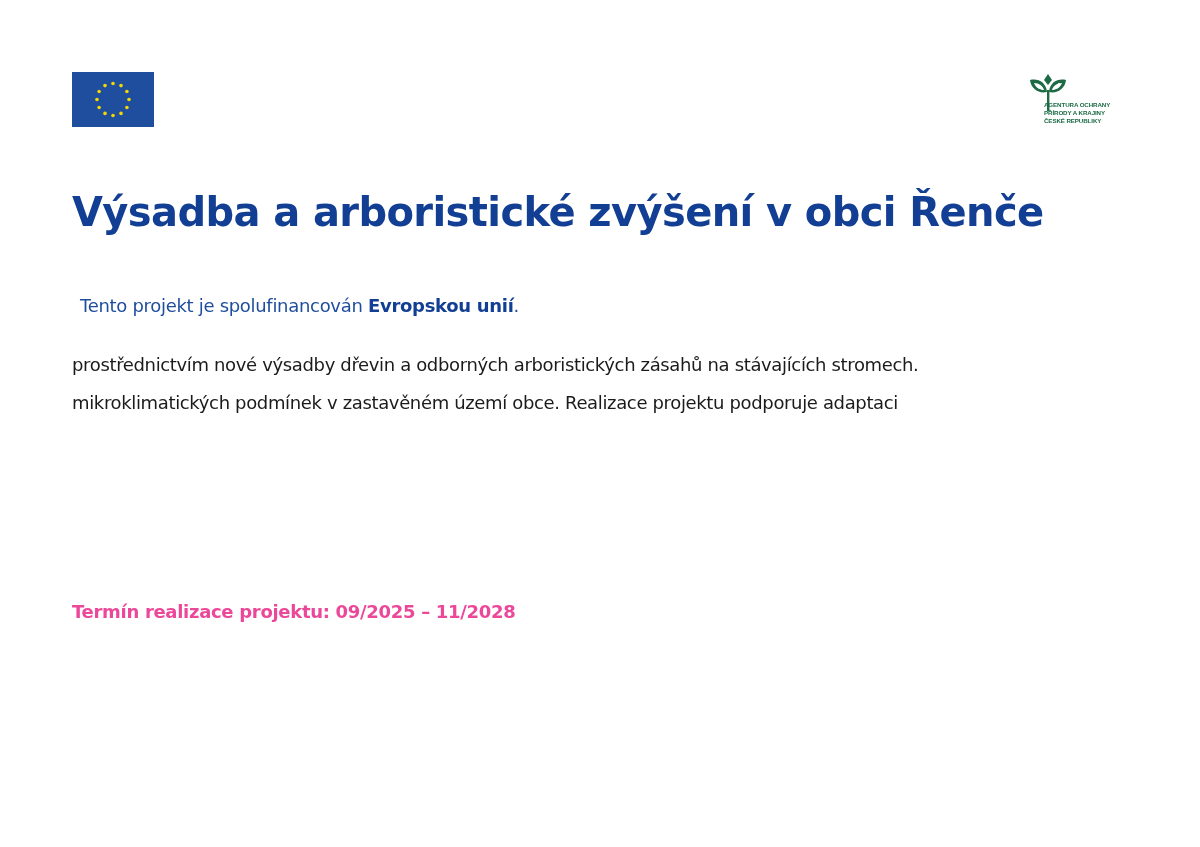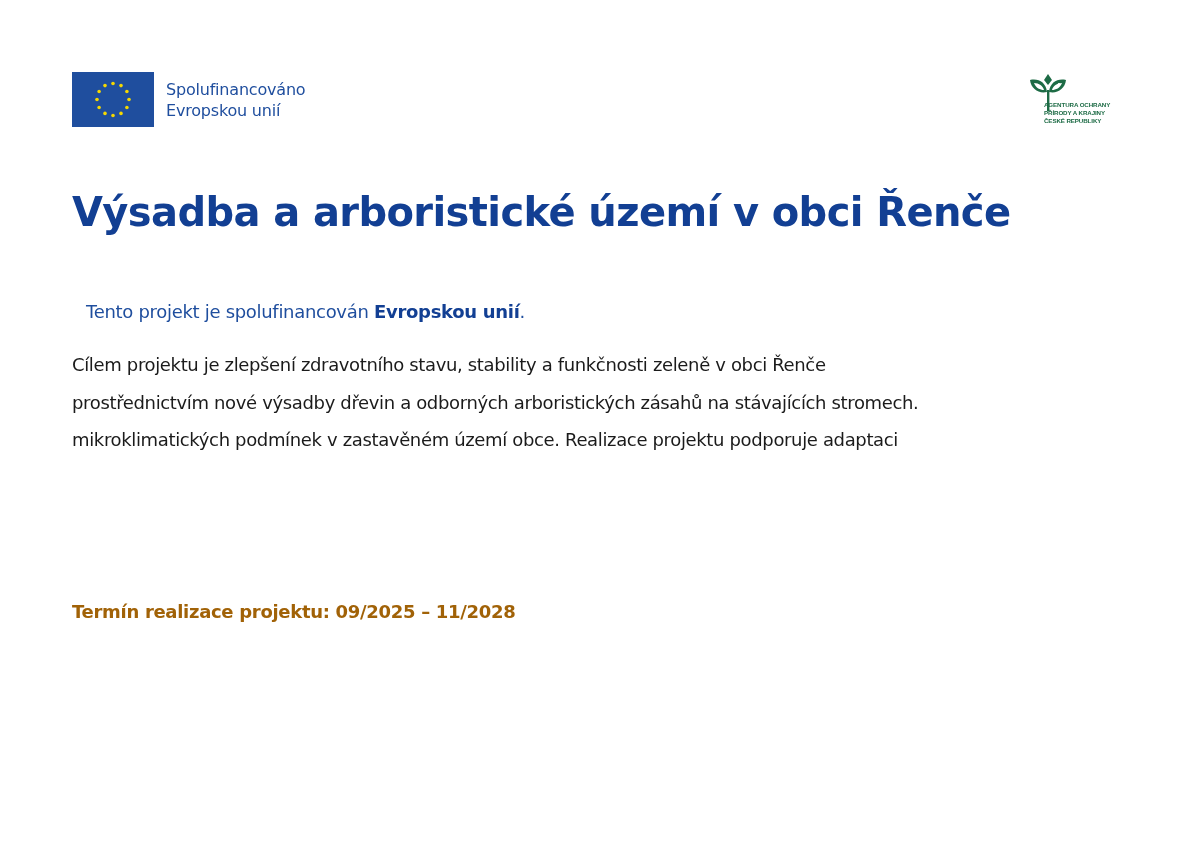--- a/index.html
+++ b/index.html
@@ -63,21 +63,21 @@
       font-weight: bold;
       font-size: 40px;
       line-height: 56px;
       letter-spacing: -0.6px;
       white-space: nowrap;
     }
     .subtitle {
       position: absolute;
       left: 72px;
       top: 284px;
-      margin: 14px;
+      margin: 8px;
       color: #1f4e9e;
       font-size: 18px;
       line-height: 28px;
       letter-spacing: -0.3px;
       white-space: nowrap;
     }
     .subtitle b { font-weight: bold; color: #123f93; }
     .description {
       position: absolute;
       left: 72px;
@@ -88,21 +88,21 @@
       font-size: 18px;
       line-height: 37.5px;
       letter-spacing: -0.35px;
     }
     .description span { display: block; white-space: nowrap; }
     .term {
       position: absolute;
       left: 72px;
       top: 598px;
       margin: 0;
-      color: #a16207;
+      color: #ec4899;
       font-weight: bold;
       font-size: 18px;
       line-height: 28px;
       letter-spacing: -0.3px;
       white-space: nowrap;
     }
   </style>
 </head>
 <body>
 
@@ -119,24 +119,20 @@
         <circle cx="49" cy="41.4" r="1.8"></circle>
         <circle cx="41" cy="43.5" r="1.8"></circle>
         <circle cx="33" cy="41.4" r="1.8"></circle>
         <circle cx="27.1" cy="35.5" r="1.8"></circle>
         <circle cx="25" cy="27.5" r="1.8"></circle>
         <circle cx="27.1" cy="19.5" r="1.8"></circle>
         <circle cx="33" cy="13.6" r="1.8"></circle>
       </g>
     </svg>
   </div>
-  <div class="eu-text">
-    <div>Spolufinancováno</div>
-    <div>Evropskou unií</div>
-  </div>
 </div>
 
 <div class="aopk-logo">
   <svg width="40" height="40" viewBox="0 0 40 40" style="position:absolute;left:0;top:0;">
     <g fill="#1d6b45">
 
       <path d="M20 2 L24 8 L20 13 L16 8 Z"></path>
 
       <path d="M2 8 C10 6 18 10 19 20 C11 22 3 17 2 8 Z M6 11 C8 16 12 18 16 18 C15 14 11 11 6 11 Z" fill-rule="evenodd"></path>
 
@@ -146,23 +142,22 @@
     </g>
     <circle cx="31" cy="12" r="1.1" fill="#ffffff"></circle>
   </svg>
 </div>
 <div class="aopk-text">
   <div>AGENTURA OCHRANY</div>
   <div>PŘÍRODY A KRAJINY</div>
   <div>ČESKÉ REPUBLIKY</div>
 </div>
 
-<h1 class="title">Výsadba a arboristické území v obci Řenče</h1>
+<h1 class="title">Výsadba a arboristické zvýšení v obci Řenče</h1>
 
 <p class="subtitle"><span>Tento projekt je spolufinancován </span><b>Evropskou unií</b><span>.</span></p>
 
 <p class="description">
-  <span>Cílem projektu je zlepšení zdravotního stavu, stability a funkčnosti zeleně v obci Řenče</span>
   <span>prostřednictvím nové výsadby dřevin a odborných arboristických zásahů na stávajících stromech.</span>
   <span>mikroklimatických podmínek v zastavěném území obce. Realizace projektu podporuje adaptaci</span>
 </p>
 
 <p class="term">Termín realizace projektu: 09/2025 – 11/2028</p>
 
 </body></html>

